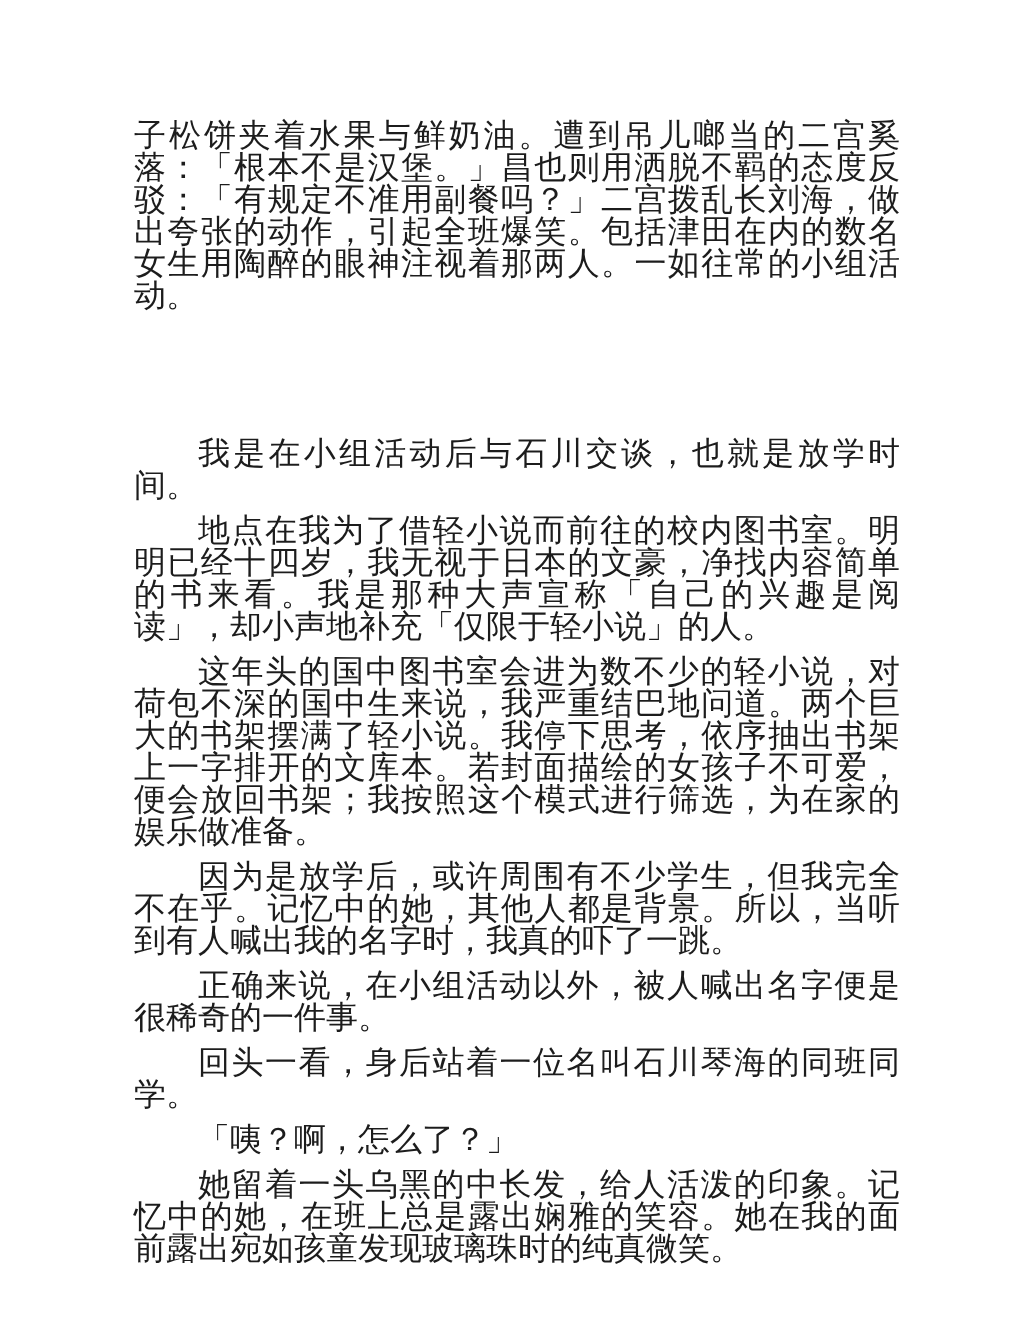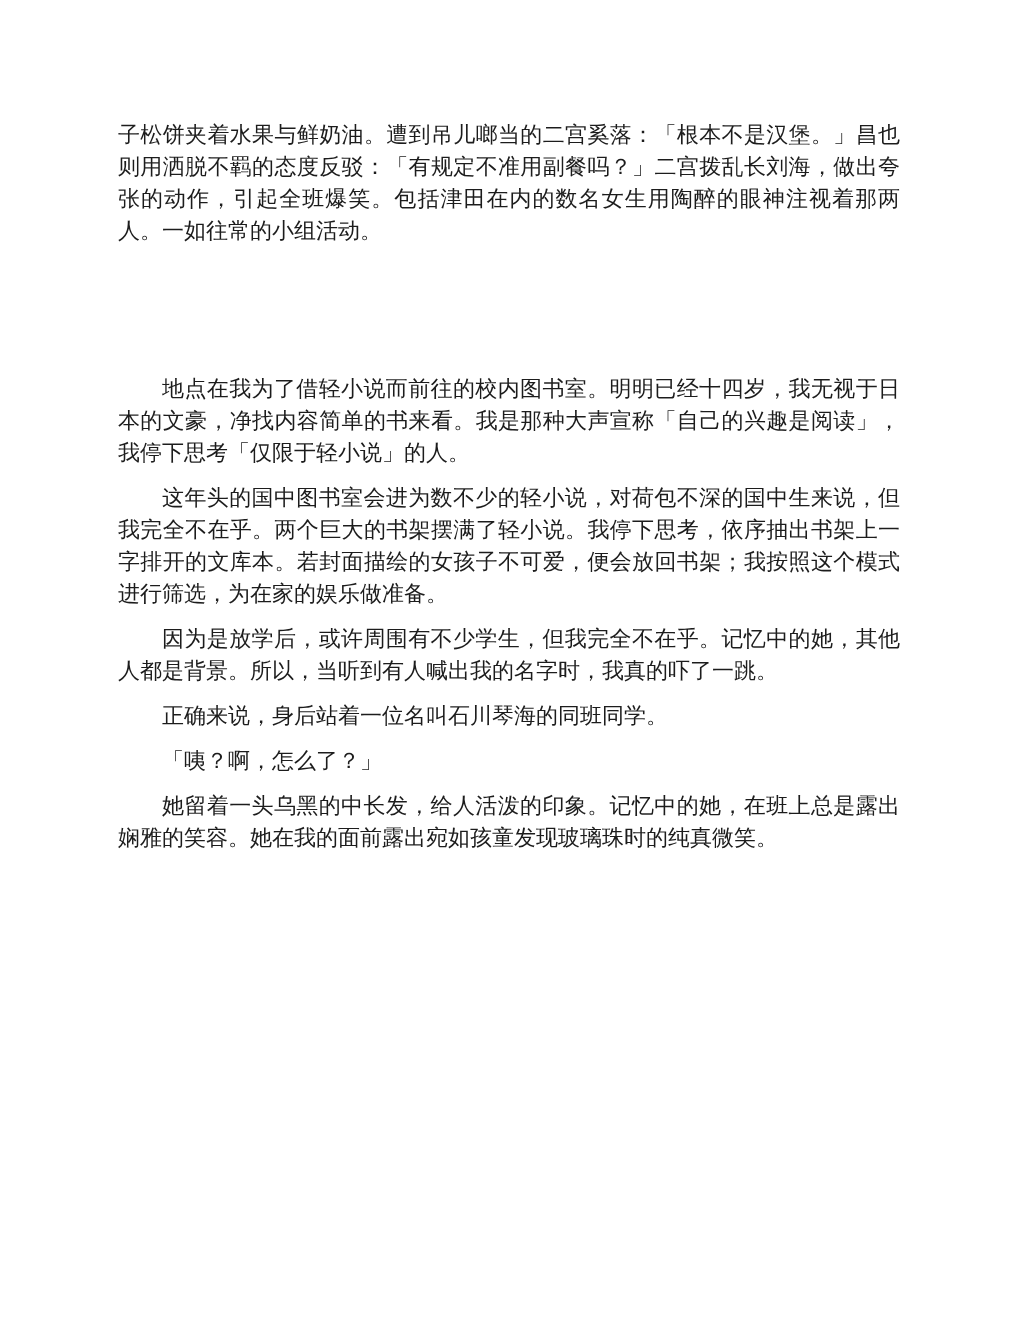--- a/index.html
+++ b/index.html
@@ -10,42 +10,44 @@
   .page {
     position: relative;
     width: 1020px;
     height: 1320px;
     box-sizing: border-box;
     background: #ffffff;
     padding: 119px 120px 0 118px;
     overflow: hidden;
   }
   .para {
-    margin: 0 0 13px 0;
+    margin: 0 0 13px 16px;
     font-family: "Liberation Serif", "DejaVu Serif", serif;
-    font-size: 22px;
+    font-size: 32px;
     line-height: 32px;
     color: #1c1c1c;
     text-align: justify;
     text-indent: 2em;
     letter-spacing: 0;
     word-break: normal;
   }
   .para.no-indent {
     text-indent: 0;
   }
   .scene-break {
     height: 113px;
   }
 </style>
 </head>
 <body>
 
 <div class="page">
   <p class="para no-indent">子松饼夹着水果与鲜奶油。遭到吊儿啷当的二宫奚落：「根本不是汉堡。」昌也则用洒脱不羁的态度反驳：「有规定不准用副餐吗？」二宫拨乱长刘海，做出夸张的动作，引起全班爆笑。包括津田在内的数名女生用陶醉的眼神注视着那两人。一如往常的小组活动。</p>
   <div class="scene-break"></div>
-  <p class="para">地点在我为了借轻小说而前往的校内图书室。明明已经十四岁，我无视于日本的文豪，净找内容简单的书来看。我是那种大声宣称「自己的兴趣是阅读」，我停下思考「仅限于轻小说」的人。</p>
-  <p class="para">这年头的国中图书室会进为数不少的轻小说，对荷包不深的国中生来说，但我完全不在乎。两个巨大的书架摆满了轻小说。我停下思考，依序抽出书架上一字排开的文库本。若封面描绘的女孩子不可爱，便会放回书架；我按照这个模式进行筛选，为在家的娱乐做准备。</p>
+  <p class="para">我是在小组活动后与石川交谈，也就是放学时间。</p>
+  <p class="para">地点在我为了借轻小说而前往的校内图书室。明明已经十四岁，我无视于日本的文豪，净找内容简单的书来看。我是那种大声宣称「自己的兴趣是阅读」，却小声地补充「仅限于轻小说」的人。</p>
+  <p class="para">这年头的国中图书室会进为数不少的轻小说，对荷包不深的国中生来说，我严重结巴地问道。两个巨大的书架摆满了轻小说。我停下思考，依序抽出书架上一字排开的文库本。若封面描绘的女孩子不可爱，便会放回书架；我按照这个模式进行筛选，为在家的娱乐做准备。</p>
   <p class="para">因为是放学后，或许周围有不少学生，但我完全不在乎。记忆中的她，其他人都是背景。所以，当听到有人喊出我的名字时，我真的吓了一跳。</p>
-  <p class="para">正确来说，身后站着一位名叫石川琴海的同班同学。</p>
+  <p class="para">正确来说，在小组活动以外，被人喊出名字便是很稀奇的一件事。</p>
+  <p class="para">回头一看，身后站着一位名叫石川琴海的同班同学。</p>
   <p class="para">「咦？啊，怎么了？」</p>
   <p class="para">她留着一头乌黑的中长发，给人活泼的印象。记忆中的她，在班上总是露出娴雅的笑容。她在我的面前露出宛如孩童发现玻璃珠时的纯真微笑。</p>
 </div>
 
 </body></html>

